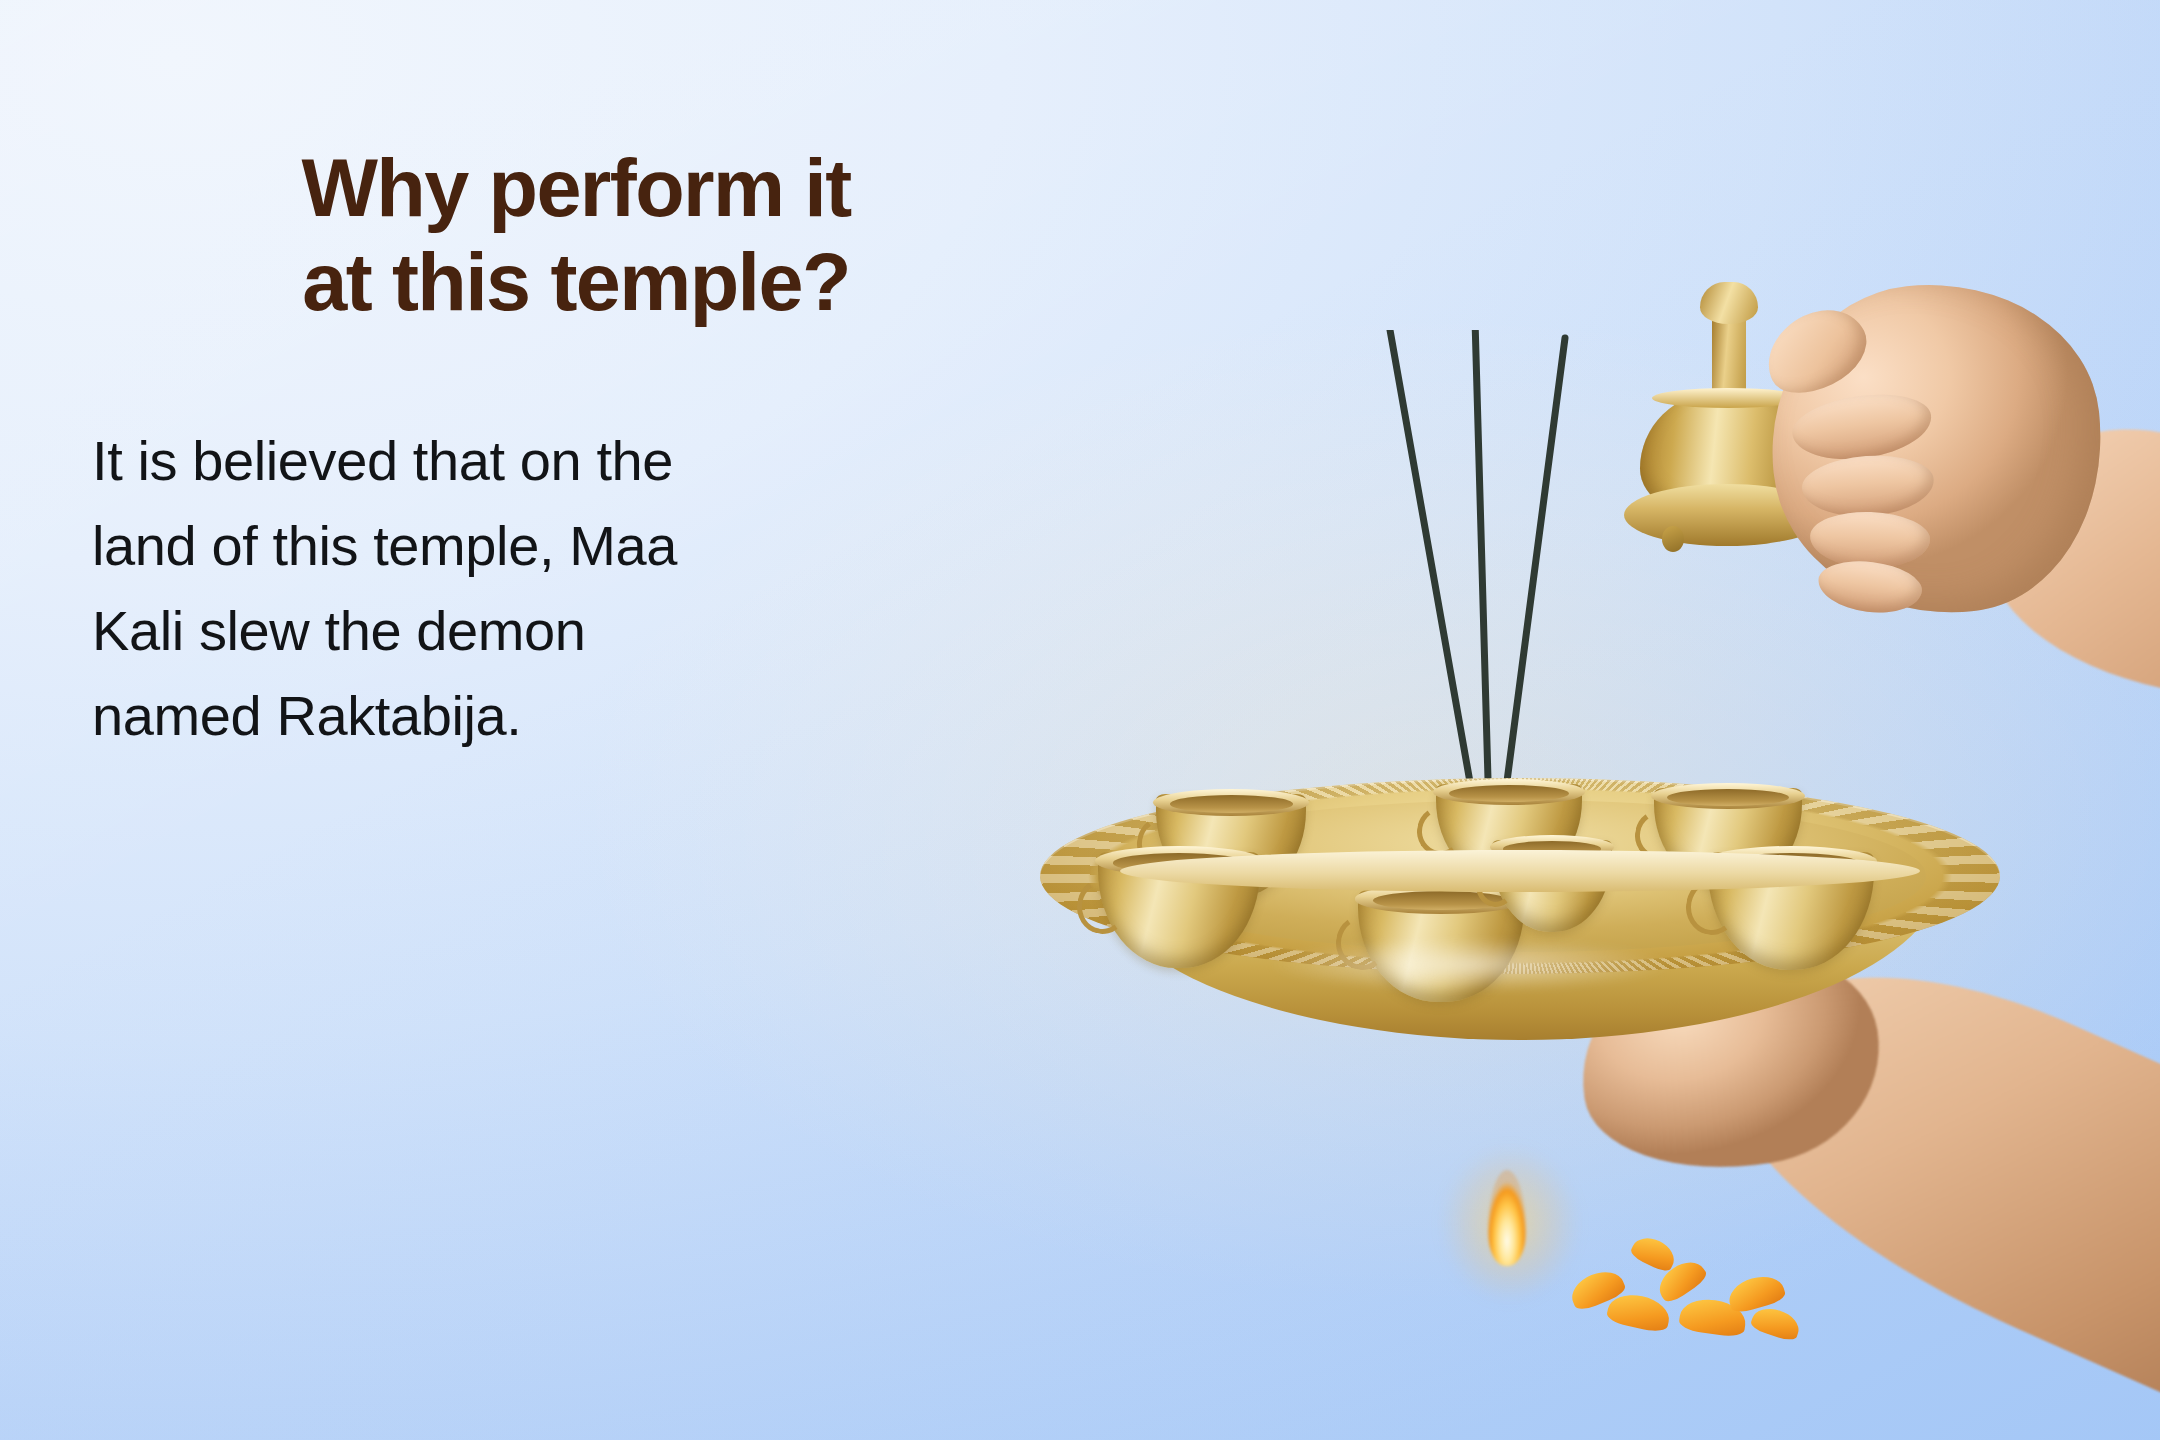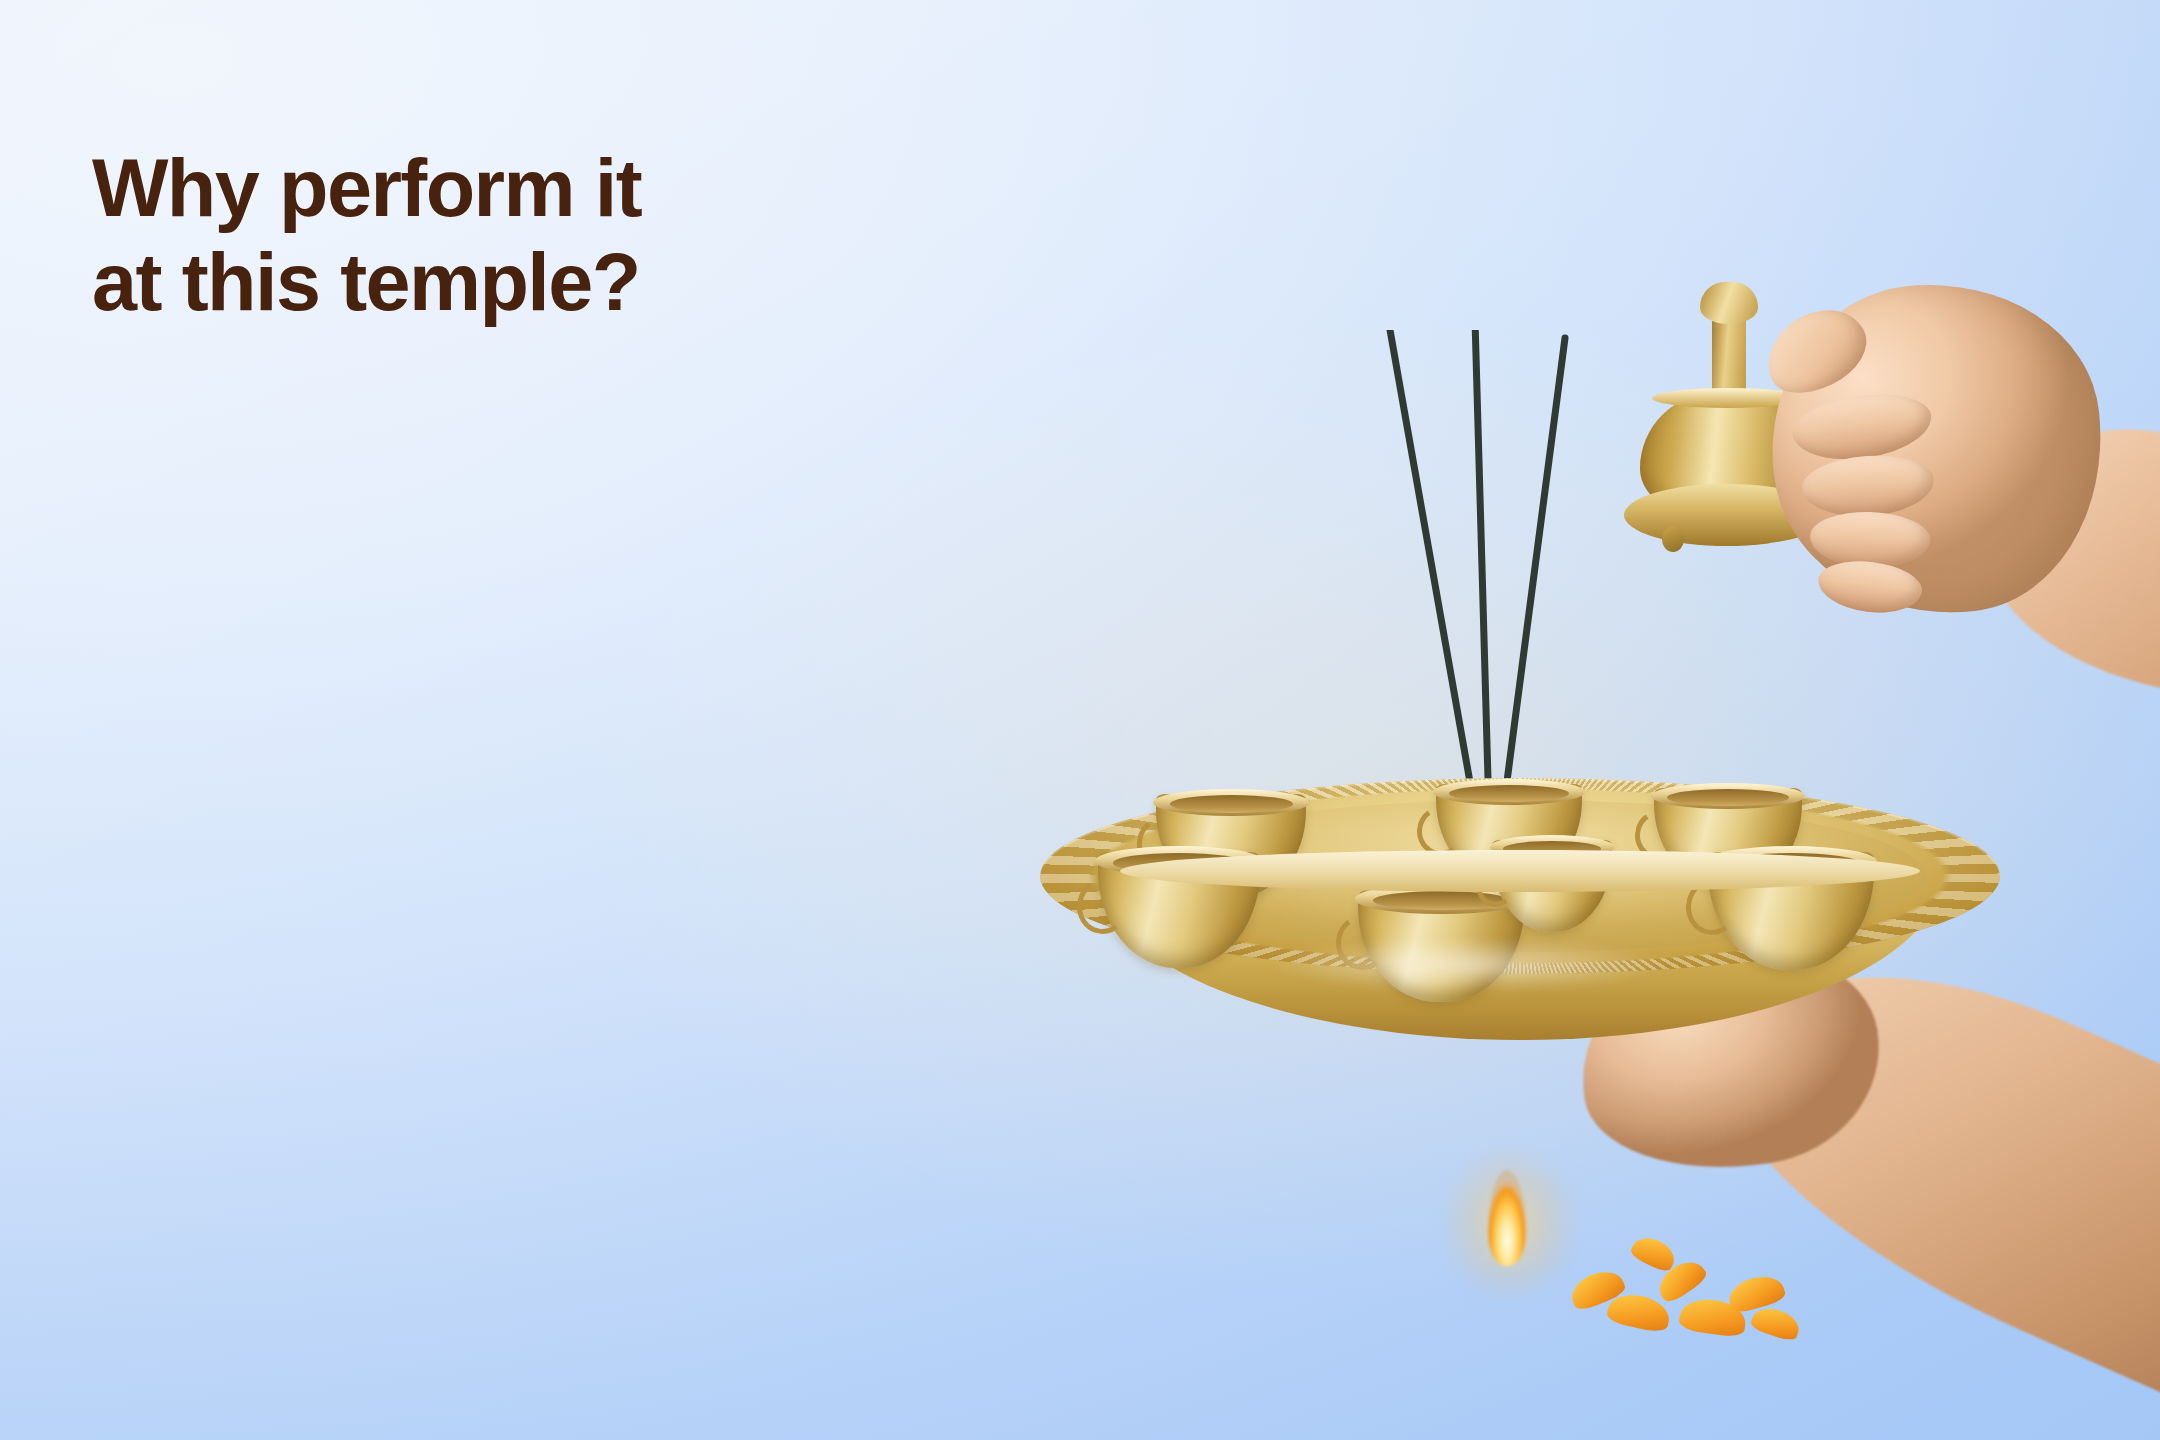--- a/index.html
+++ b/index.html
@@ -33,21 +33,21 @@
   }
   .bg-bottomtint{
     position:absolute;inset:0;
     background:linear-gradient(152deg, rgba(255,255,255,.22) 0%, rgba(255,255,255,0) 38%, rgba(150,192,246,.22) 86%, rgba(138,184,245,.34) 100%);
   }
 
   
   .textcol{position:absolute;left:92px;top:142px;width:960px;}
   .headline{
     color:#47230f;font-weight:700;font-size:81px;line-height:1.16;
-    letter-spacing:-1.6px;margin:0 0 88px 0;white-space:pre-line;
+    letter-spacing:-1.6px;margin:0 0 88px 8px;white-space:pre-line;text-align:center;
   }
   .body-copy{
     color:#121417;font-weight:400;font-size:56px;line-height:1.52;
     letter-spacing:-.4px;margin:0;white-space:pre-line;max-width:890px;
   }
 
   
   .scene{position:absolute;left:1020px;top:330px;width:1160px;height:1120px;}
 
   
@@ -209,20 +209,24 @@
 <div class="stage">
 
   <div class="bg-base"></div>
   <div class="bg-rays"></div>
   <div class="bg-warm"></div>
   <div class="bg-bottomtint"></div>
 
   <div class="textcol">
     <h1 class="headline">Why perform it
 at this temple?</h1>
+    <p class="body-copy">It is believed that on the
+land of this temple, Maa
+Kali slew the demon
+named Raktabija.</p>
   </div>
 
   <div class="scene">
 
     <svg class="incense" viewBox="0 0 1160 1120" preserveAspectRatio="none">
       <g stroke="#2f3a33" stroke-linecap="round" fill="none">
         <path d="M462 520 L370 0" stroke-width="7"></path>
         <path d="M470 520 L455 -10" stroke-width="7"></path>
         <path d="M478 520 L545 8" stroke-width="7"></path>
       </g>

